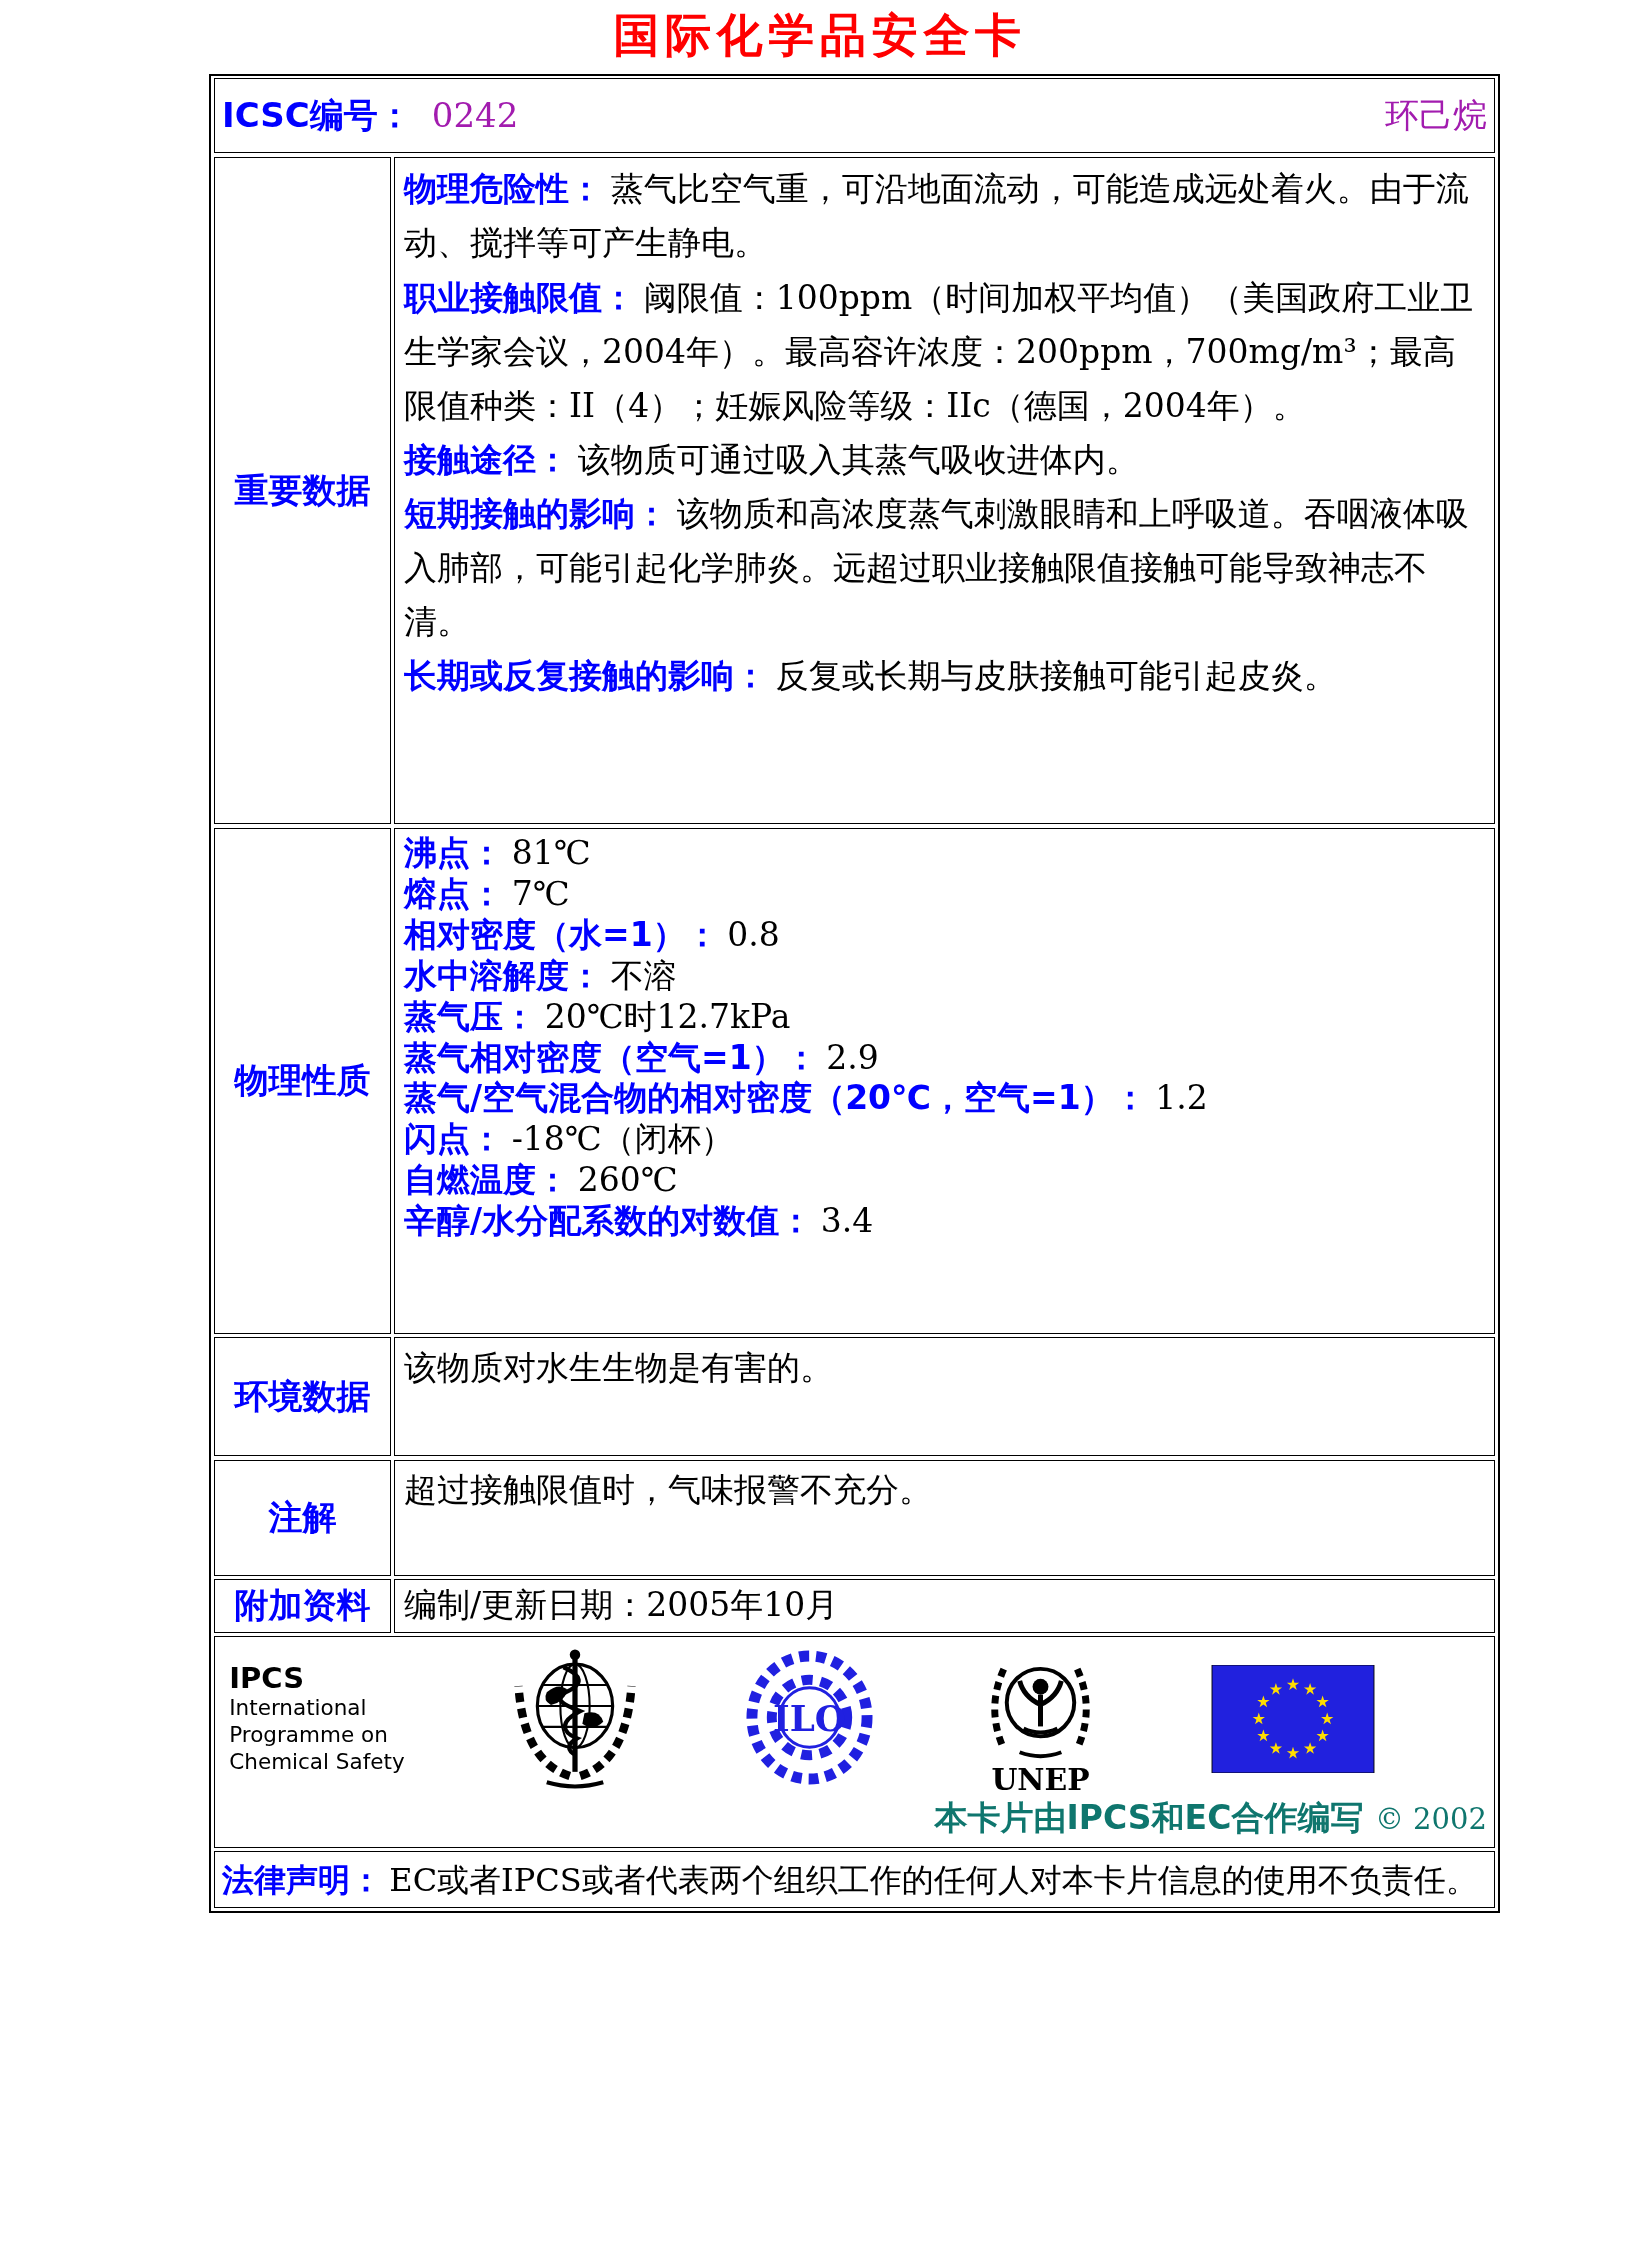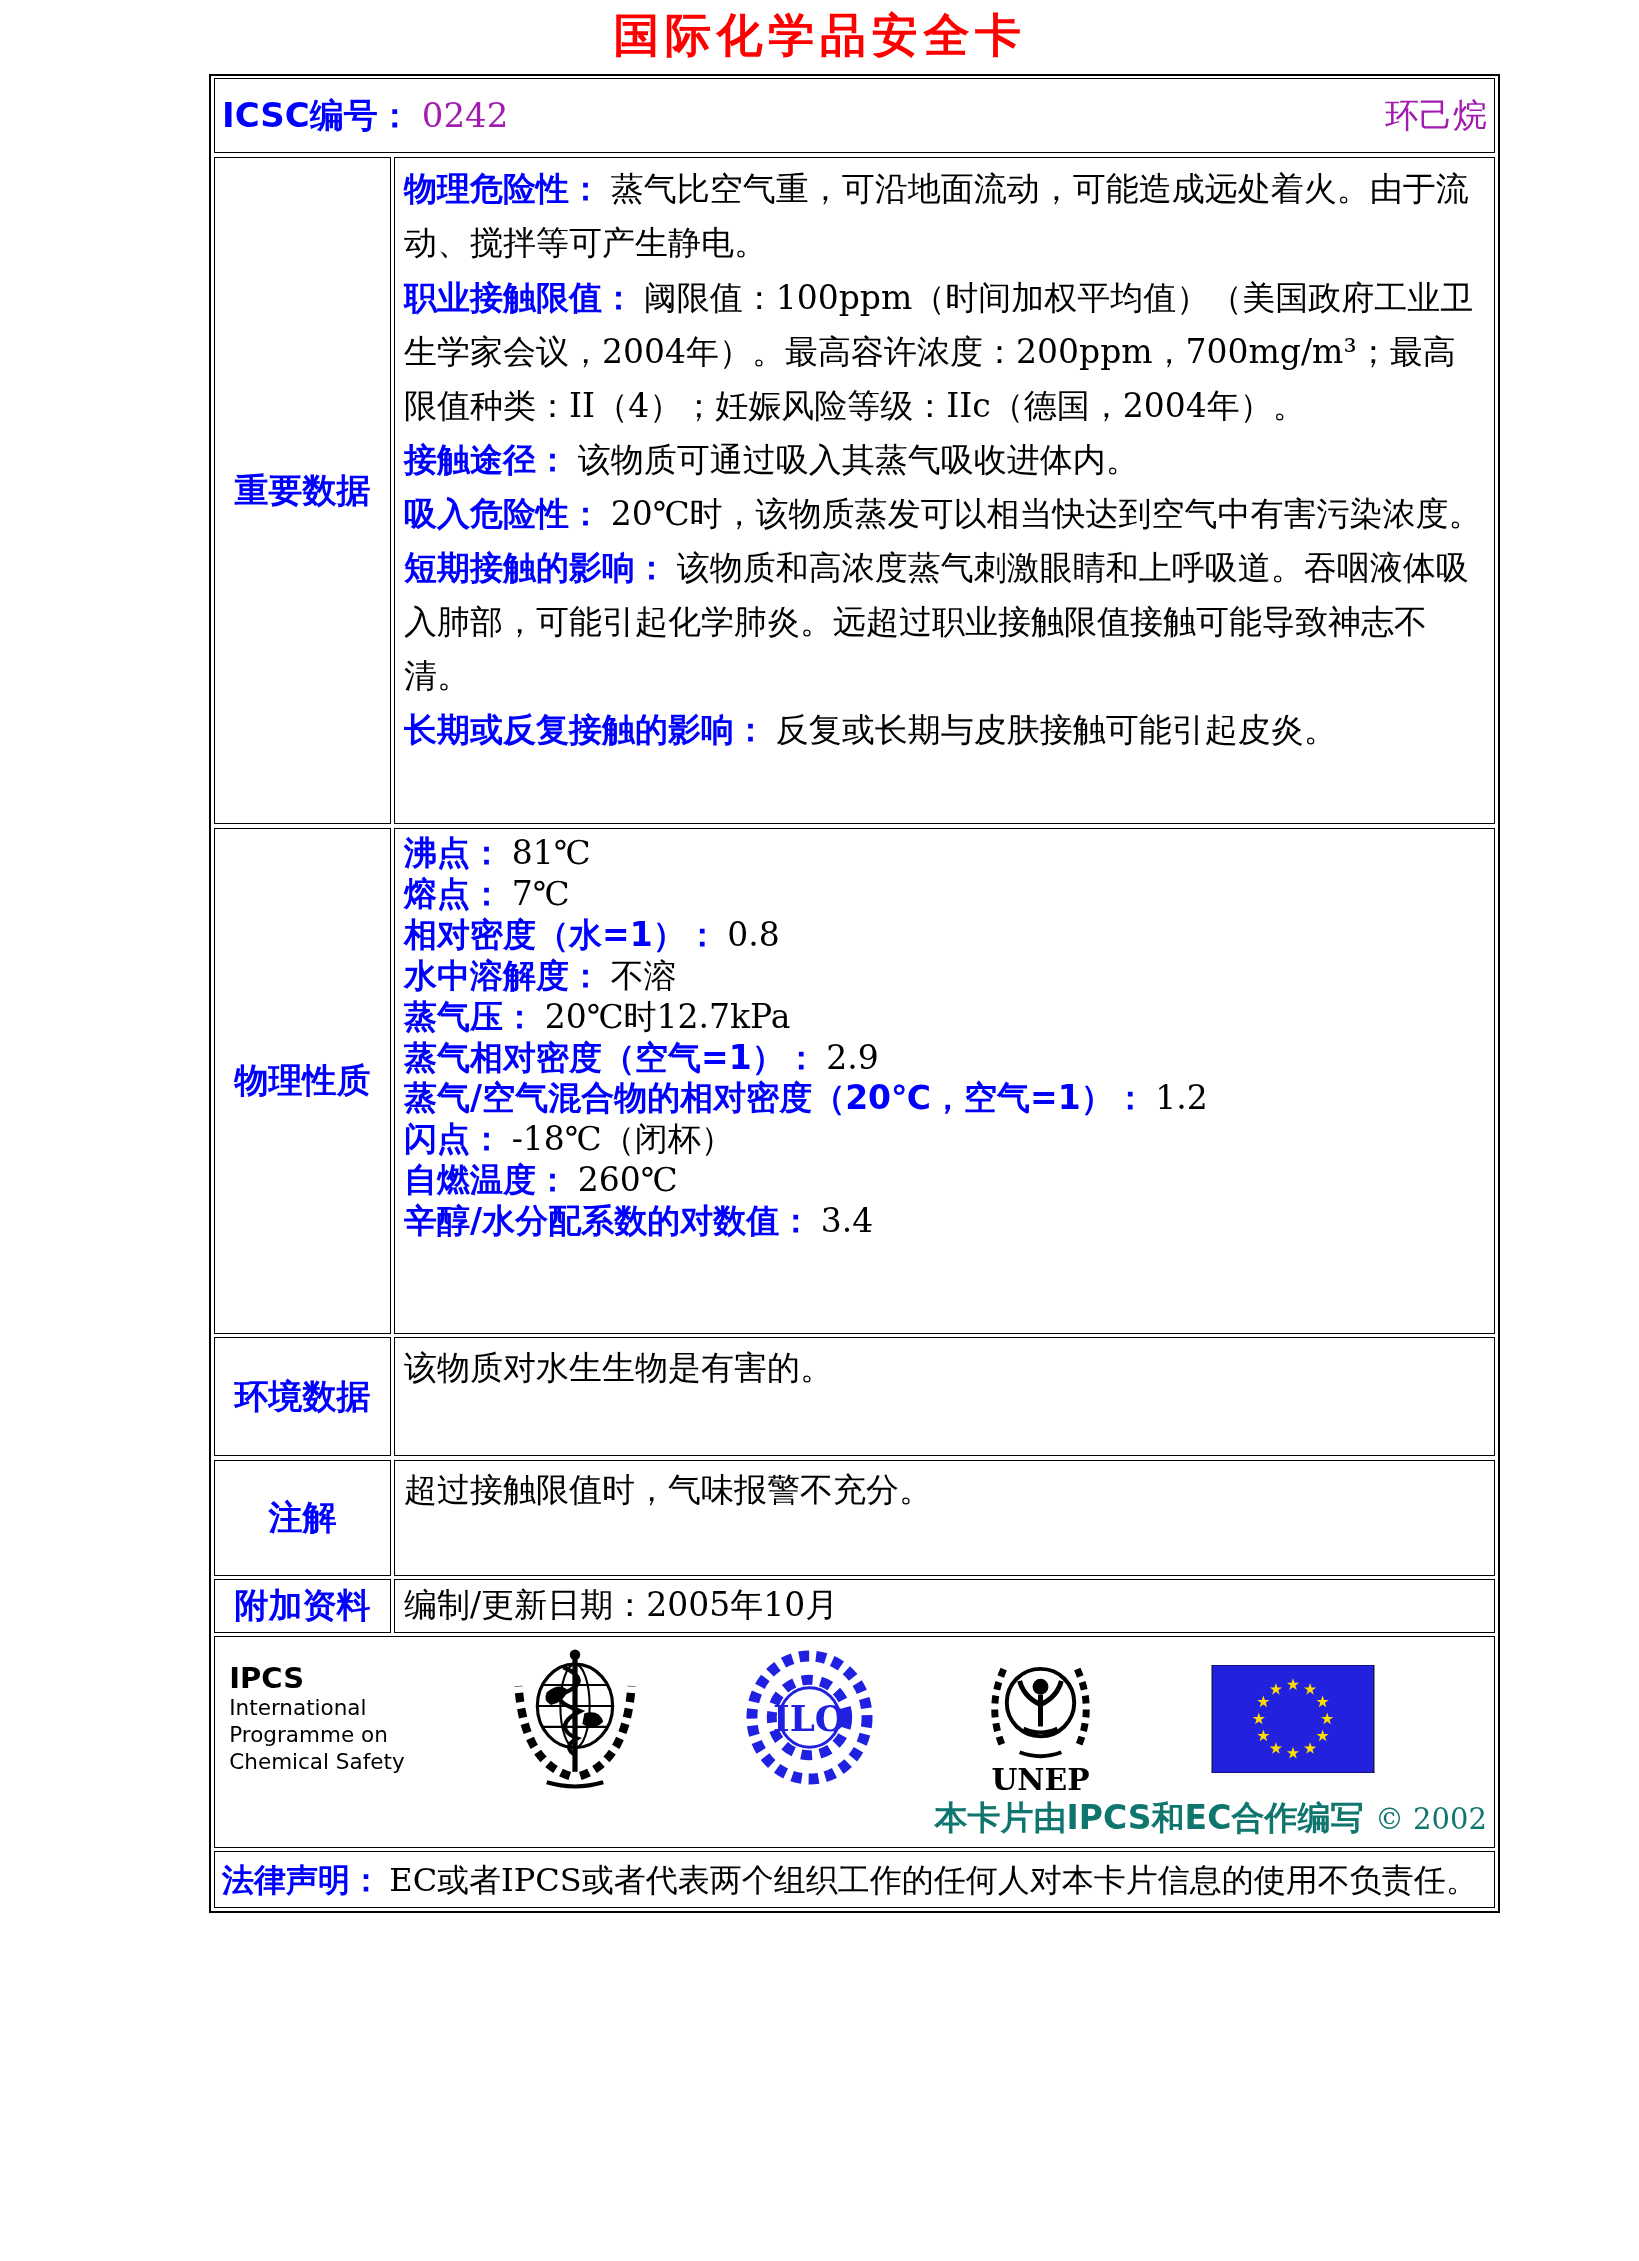--- a/index.html
+++ b/index.html
@@ -19,21 +19,21 @@
   .row{display:flex;gap:3.6px;}
   .row + .row{margin-top:3.6px;}
   .cell{border:1.4px solid #000;box-sizing:border-box;background:#fff;}
   
   .header-cell{
     flex:1;display:flex;justify-content:space-between;align-items:center;
     min-height:75px;padding:0 7.2px;font-size:34px;
   }
   .blue-label{
     color:#0000ff;font-weight:bold;
-    font-family:"DejaVu Sans", sans-serif;margin-right:10px;
+    font-family:"DejaVu Sans", sans-serif;margin-right:20px;
   }
   .serif-val{font-family:"DejaVu Serif", serif;color:#a21caf;}
   
   .label-cell{
     flex:0 0 177px;display:flex;align-items:center;justify-content:center;
     color:#0000ff;font-weight:bold;font-size:34px;
     font-family:"DejaVu Sans", sans-serif;text-align:center;
   }
   .content-cell{flex:1;padding:4.3px 8.6px 7.2px 8.6px;font-size:33px;}
   .content-important{line-height:1.64;min-height:667px;}
@@ -85,21 +85,20 @@
       <span class="serif-val">环己烷</span>
     </div>
   </div>
 
   <div class="row">
     <div class="cell label-cell">重要数据</div>
     <div class="cell content-cell content-important">
       <div class="data-item"><span class="inline-label">物理危险性：</span><span class="inline-text">蒸气比空气重，可沿地面流动，可能造成远处着火。由于流动、搅拌等可产生静电。</span></div>
       <div class="data-item"><span class="inline-label">职业接触限值：</span><span class="inline-text">阈限值：100ppm（时间加权平均值）（美国政府工业卫生学家会议，2004年）。最高容许浓度：200ppm，700mg/m³；最高限值种类：II（4）；妊娠风险等级：IIc（德国，2004年）。</span></div>
       <div class="data-item"><span class="inline-label">接触途径：</span><span class="inline-text">该物质可通过吸入其蒸气吸收进体内。</span></div>
-      <div class="data-item"><span class="inline-label">吸入危险性：</span><span class="inline-text">20℃时，该物质蒸发可以相当快达到空气中有害污染浓度。</span></div>
       <div class="data-item"><span class="inline-label">短期接触的影响：</span><span class="inline-text">该物质和高浓度蒸气刺激眼睛和上呼吸道。吞咽液体吸入肺部，可能引起化学肺炎。远超过职业接触限值接触可能导致神志不清。</span></div>
       <div class="data-item"><span class="inline-label">长期或反复接触的影响：</span><span class="inline-text">反复或长期与皮肤接触可能引起皮炎。</span></div>
     </div>
   </div>
 
   <div class="row">
     <div class="cell label-cell">物理性质</div>
     <div class="cell content-cell content-physical">
       <div class="property-row"><span class="inline-label">沸点：</span><span class="inline-text">81℃</span></div>
       <div class="property-row"><span class="inline-label">熔点：</span><span class="inline-text">7℃</span></div>

